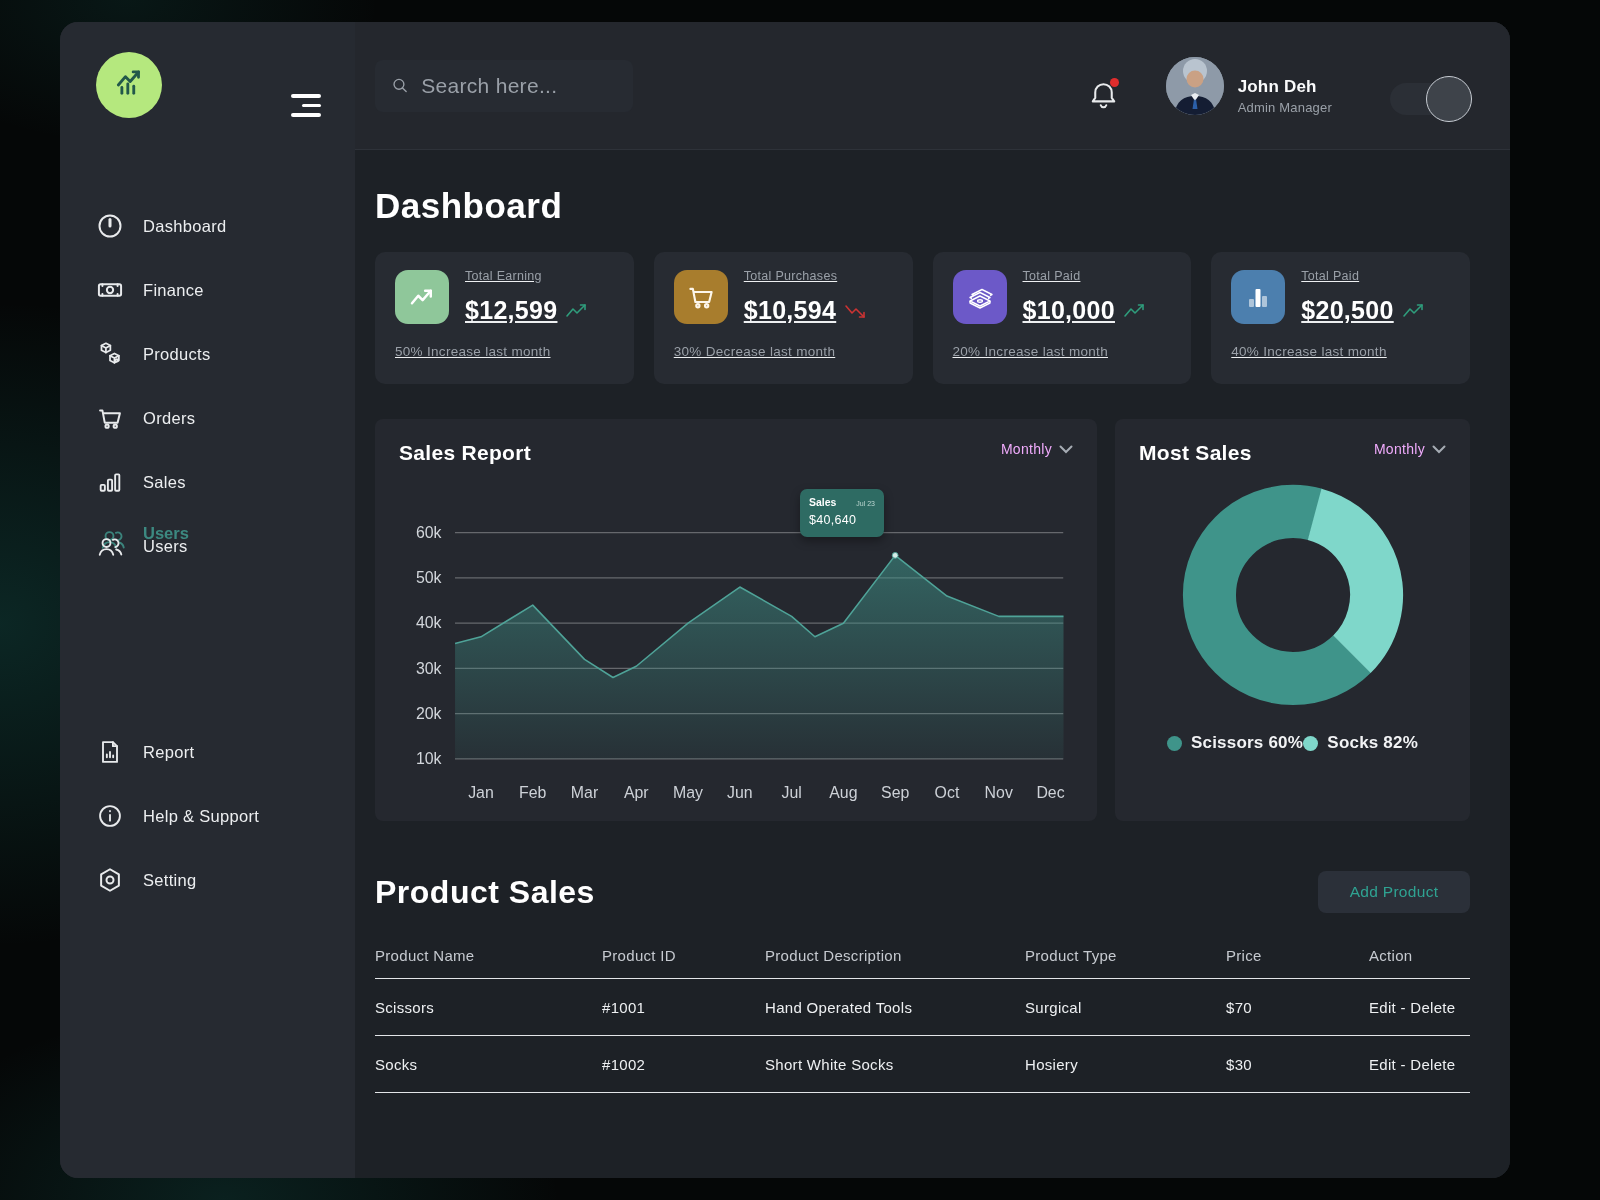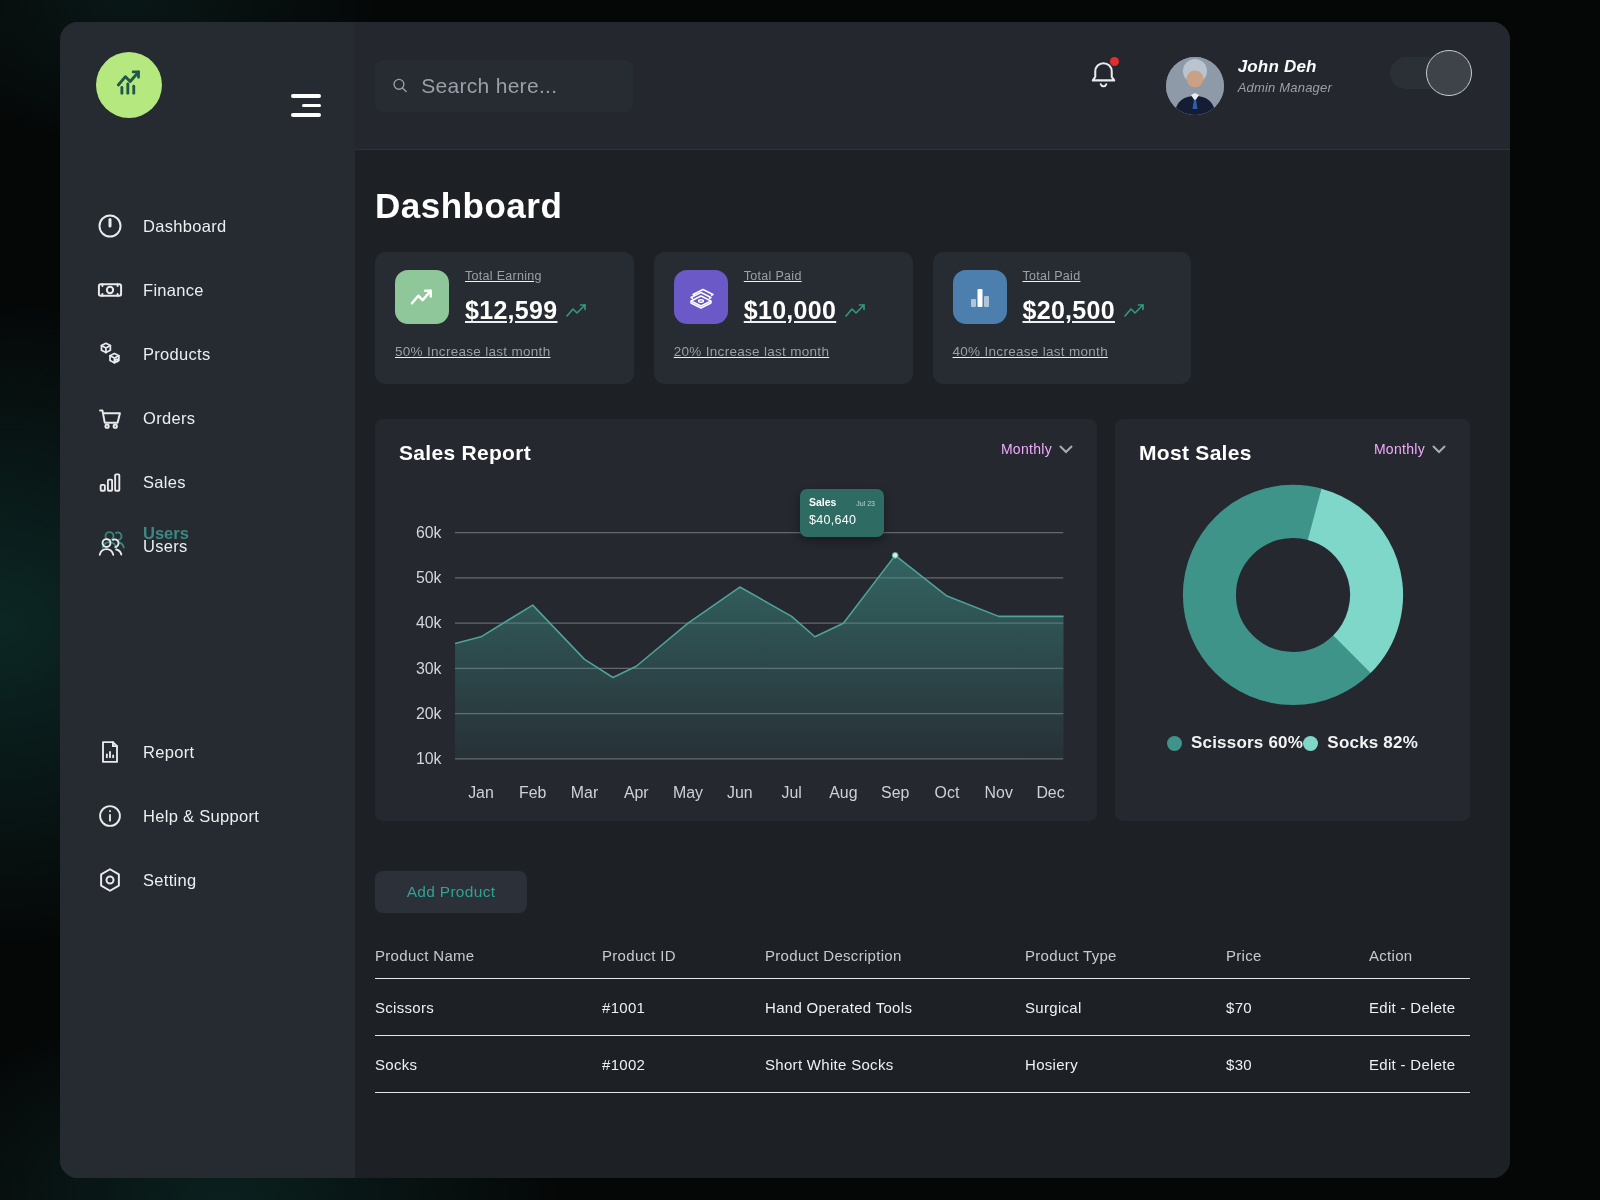--- a/index.html
+++ b/index.html
@@ -30,21 +30,21 @@
   .nav-item svg { display:block; }
   .nav-label { font-size:16.5px; letter-spacing:.3px; color:#eceef0; font-weight:500; }
   .ghost-label { position:absolute; left:47px; top:-2px; font-size:16.5px; font-weight:600; color:#3f948a; opacity:.9; pointer-events:none; }
   .ghost-icon { position:absolute; left:3px; top:-7px; opacity:.85; }
   
   .main { flex:1; display:flex; flex-direction:column; background:#1d2126; }
   .topbar { height:128px; background:#24272d; border-bottom:1px solid #2e3239; display:flex; align-items:center; padding:0 40px 0 20px; flex:none; }
   .search-box { width:258px; height:52px; background:#272b32; border-radius:8px; display:flex; align-items:center; gap:12px; padding:0 16px; }
   .search-box input { background:transparent; border:none; outline:none; color:#d6d9dd; font-size:21px; width:100%; font-family:inherit; letter-spacing:.3px; }
   .search-box input::placeholder { color:#9aa0a8; }
-  .top-right { margin-left:auto; display:flex; align-items:flex-start;font-style:italic; }
+  .top-right { margin-left:auto; display:flex; align-items:flex-end; }
   .bell-wrap { position:relative; margin-right:46px; cursor:pointer; }
   .bell-dot { position:absolute; top:0px; right:1px; width:9px; height:9px; border-radius:50%; background:#e02d2d; }
   .avatar { width:58px; height:58px; border-radius:50%; overflow:hidden; flex:none; cursor:pointer; background:radial-gradient(circle at 50% 32%, #a9b6c2, #77828f 70%, #5b646f); }
   .user-meta { margin-left:14px; margin-right:58px; }
   .user-name { font-size:17px; font-weight:700; color:#fafbfc; letter-spacing:.2px; }
   .user-role { font-size:13px; color:#9aa0a8; margin-top:3px; letter-spacing:.2px; }
   .toggle { position:relative; width:80px; height:32px; background:#2b2f36; border-radius:16px; cursor:pointer; flex:none; }
   .toggle-knob { position:absolute; right:-2px; top:-7px; width:46px; height:46px; border-radius:50%; background:#3e434a; border:1.5px solid #c8cdd4; }
   
   .content { flex:1; padding:0 40px 0 20px; }
@@ -270,20 +270,42 @@
                 <svg width="24" height="18" viewBox="0 0 24 18" fill="none" stroke="#2f9d7c" stroke-width="1.6" stroke-linecap="round" stroke-linejoin="round">
                     <path d="M2 14l6-7 4 4 8-8"></path>
                     <path d="M15.5 3H20v4.5"></path>
                   </svg>
               </div>
             </div>
           </div>
           <div class="card-note">50% Increase last month</div>
         </div>
 
+        <div class="card">
+          <div class="card-top">
+            <span class="stat-icon" style="background: rgb(168, 125, 45);">
+              <svg width="30" height="30" viewBox="0 0 24 24" fill="none" stroke="#fdf6ea" stroke-width="1.7" stroke-linecap="round" stroke-linejoin="round">
+                <path d="M3.5 5.5h2l2 10.5h11l2-8H6.2"></path>
+                  <circle cx="9.5" cy="19" r="1.3"></circle>
+                  <circle cx="16.5" cy="19" r="1.3"></circle>
+              </svg>
+              </span>
+            <div>
+              <div class="card-label">Total Purchases</div>
+              <div class="card-value-row">
+                <span class="card-value">$10,594</span>
+                <svg width="24" height="18" viewBox="0 0 24 18" fill="none" stroke="#cc3333" stroke-width="1.6" stroke-linecap="round" stroke-linejoin="round">
+                    <path d="M2 4l6 7 4-4 8 8"></path>
+                    <path d="M15.5 15H20v-4.5"></path>
+                  </svg>
+              </div>
+            </div>
+          </div>
+          <div class="card-note">30% Decrease last month</div>
+        </div>
 
         <div class="card">
           <div class="card-top">
             <span class="stat-icon" style="background: rgb(108, 89, 200);">
               <svg width="32" height="32" viewBox="0 0 32 32" fill="none" stroke="#fff" stroke-width="1.4" stroke-linejoin="round">
                 <path d="M6 20l10-5 10 5-10 5z"></path>
                   <path d="M6 20v2l10 5 10-5v-2"></path>
                   <path d="M8 17.5l-2-1 10-5 10 5-2 1"></path>
                   <path d="M10 14.5l-2-1 10-5 10 5-2 1"></path>
                   <ellipse cx="16" cy="20" rx="2.4" ry="1.2"></ellipse>
@@ -407,20 +429,21 @@
             </div>
             <div class="legend-item">
               <span class="legend-dot" style="background: rgb(127, 215, 202);"></span>
               <span class="legend-label">Socks 82%</span>
             </div>
           </div>
         </div>
       </div>
 
       <div class="product-head">
+        <h2 class="product-title">Product Sales</h2>
         <button class="add-product">Add Product</button>
       </div>
 
       <div class="table">
         <div class="trow head">
           <div>Product Name</div>
           <div>Product ID</div>
           <div>Product Description</div>
           <div>Product Type</div>
           <div>Price</div>

